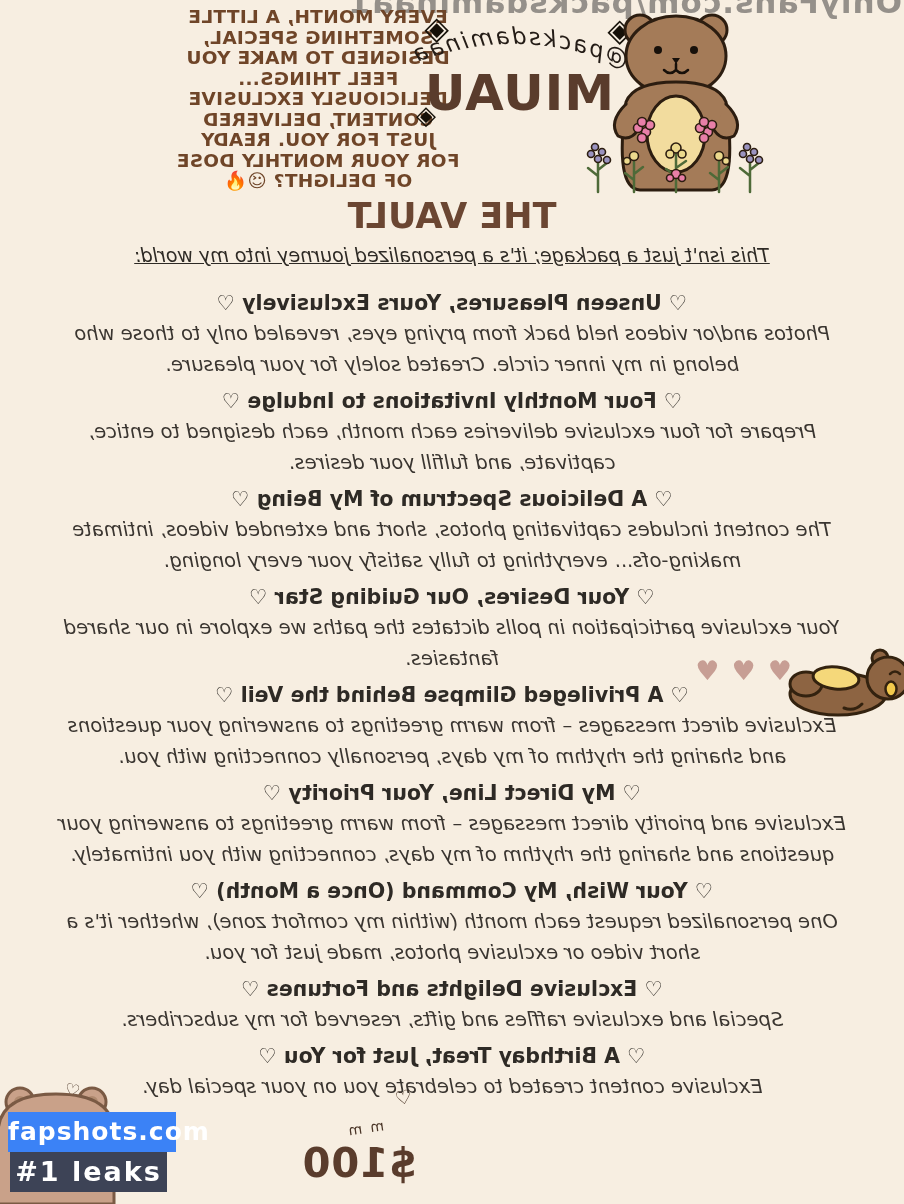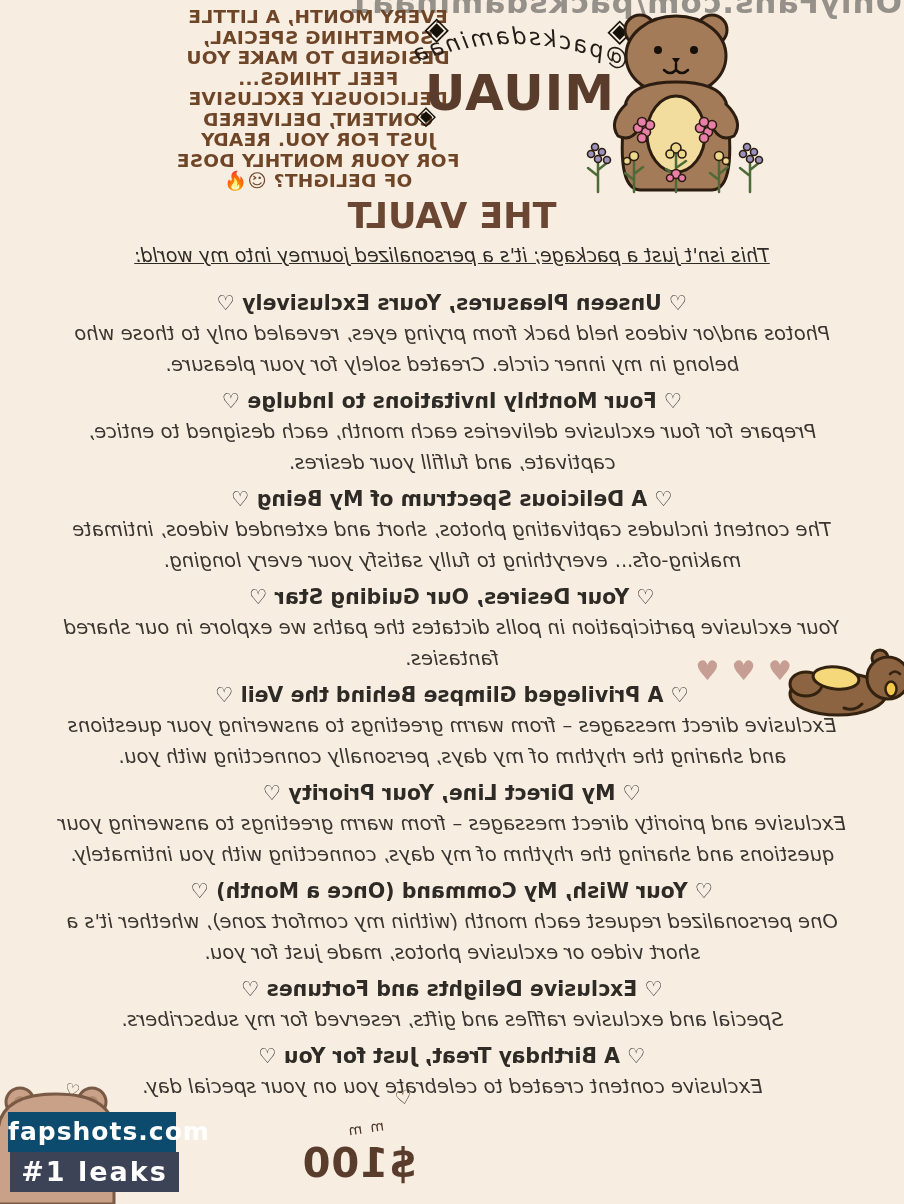--- a/index.html
+++ b/index.html
@@ -61,25 +61,25 @@
   .d2{top:1086px;left:492px;font-size:19px;transform:rotate(10deg);}
   .d3{top:1120px;left:520px;font-size:14px;transform:rotate(8deg);letter-spacing:2px;}
 
   .standing-bear{position:absolute;top:4px;left:130px;}
   .sleeping-bear{position:absolute;top:646px;left:-6px;}
   .peek-bear{position:absolute;top:1082px;left:782px;}
 
   
   .watermark{position:absolute;left:0;top:0;z-index:10;}
   .wm-site{
-    position:absolute;left:8px;top:1112px;width:168px;height:40px;background:#0c4a6e;
+    position:absolute;left:8px;top:1112px;width:168px;height:40px;background:#3b82f6;
     color:#ffffff;font-weight:bold;font-size:25px;line-height:40px;text-align:center;letter-spacing:1px;
   }
   .wm-tag{
-    position:absolute;left:10px;top:1152px;width:169px;height:40px;background:#3d4356;
+    position:absolute;left:10px;top:1152px;width:157px;height:40px;background:#3d4356;
     color:#ffffff;font-weight:bold;font-size:27px;line-height:40px;text-align:center;letter-spacing:2px;
   }
 </style>
 </head>
 <body>
 
 <div class="canvas">
   <div class="mirror">
 
     <div class="site-url">OnlyFans.com/packsdaminaa1</div>

